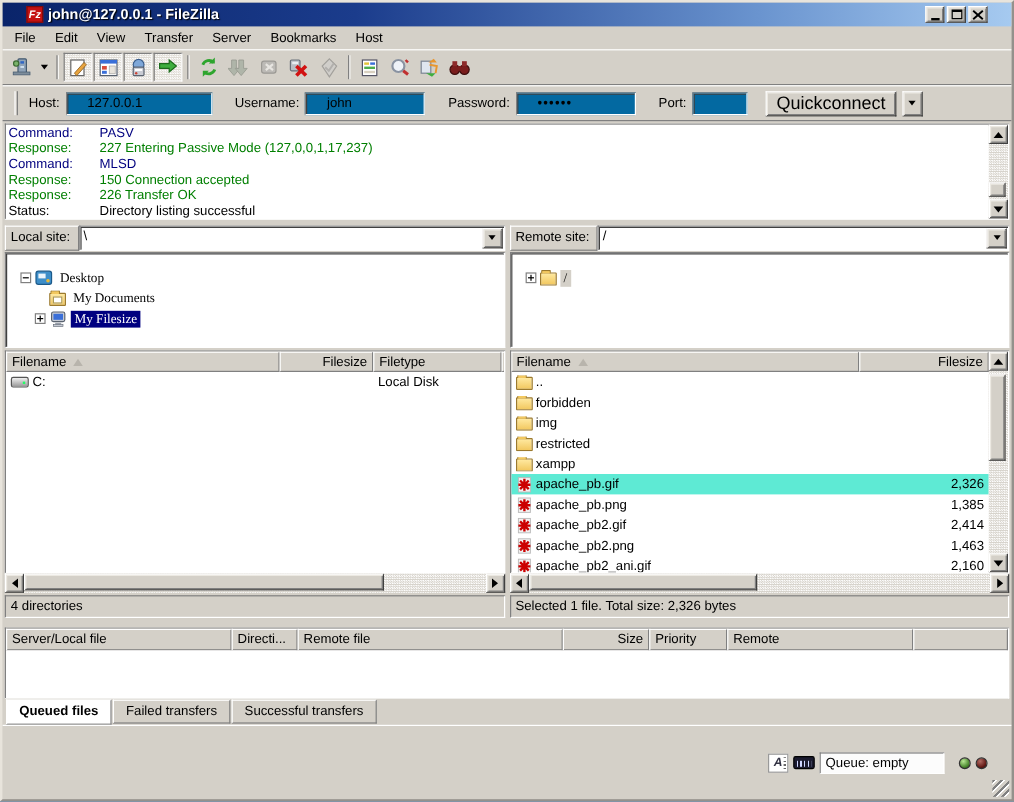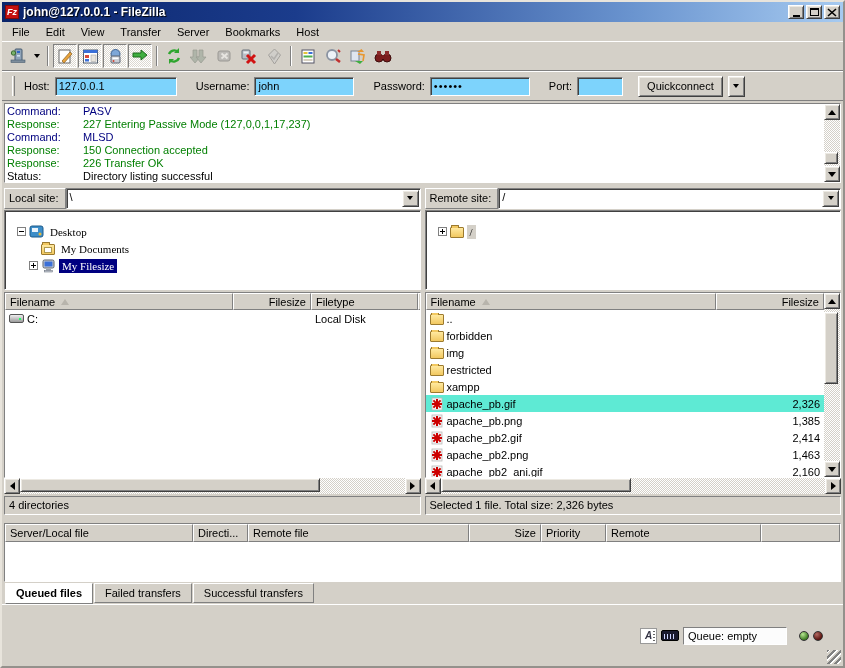--- a/index.html
+++ b/index.html
@@ -13,21 +13,21 @@
   .raised  { background:#d4d0c8; border:1px solid; border-color:#ffffff #404040 #404040 #ffffff;
              box-shadow: inset 1px 1px 0 #ece9e2, inset -1px -1px 0 #808080; }
   .sunken  { background:#fff; border:1px solid; border-color:#808080 #ffffff #ffffff #808080;
              box-shadow: inset 1px 1px 0 #404040; }
   .sunken-flat { background:#d4d0c8; border:1px solid; border-color:#808080 #ffffff #ffffff #808080; }
   .dither { background-image: conic-gradient(#ffffff 90deg,#d4d0c8 0 180deg,#ffffff 0 270deg,#d4d0c8 0);
             background-size:2px 2px; }
 
   
   .titlebar { height:20px; background:linear-gradient(90deg,#0a246a 0%,#1b3c8c 35%,#6a94cf 75%,#a6caf0 100%);
-              display:flex; align-items:center; padding:0 3px; gap:4px; flex:0 0 auto; }
+              display:flex; align-items:center; padding:0 20px; gap:4px; flex:0 0 auto; }
   .app-logo { width:14px; height:14px; background:#c41111; border:1px solid #7d0a0a; color:#fff;
               font-weight:bold; font-style:italic; font-size:9px; display:flex; align-items:center;
               justify-content:center; }
   .title-text { color:#fff; font-weight:bold; font-size:12px; flex:1;
                 text-shadow:1px 1px 1px #000; white-space:nowrap; overflow:hidden; }
   .winbtns { display:flex; gap:2px; }
   .winbtn { width:16px; height:14px; display:flex; align-items:center; justify-content:center; }
   .glyph-min { width:7px; height:2px; background:#000; margin-top:7px; }
   .glyph-max { width:9px; height:8px; border:1px solid #000; border-top:2px solid #000; }
 
@@ -46,24 +46,24 @@
                     background-size:2px 2px; }
   .tb-btn.disabled svg { filter: grayscale(85%) opacity(0.45); }
   .tb-drop { width:12px; height:24px; display:flex; align-items:center; justify-content:center; }
   .tri-down-sm { width:0; height:0; border-left:3px solid transparent; border-right:3px solid transparent;
                  border-top:4px solid #000; }
 
   
   .qcbar { height:30px; border-top:1px solid #fff; border-bottom:1px solid #808080;
            display:flex; align-items:center; gap:5px; padding:0 6px 0 10px; flex:0 0 auto; }
   .qc-grip { width:3px; height:20px; border-left:1px solid #fff; border-right:1px solid #808080; margin-right:4px; }
-  .txt-input { height:19px; padding:1px 3px; font-family:"Liberation Sans",sans-serif; font-size:11px;
-               background:#7dd3fc; border:1px solid; border-color:#808080 #ffffff #ffffff #808080;
+  .txt-input { height:19px; padding:1px 17px; font-family:"Liberation Sans",sans-serif; font-size:11px;
+               background:#0369a1; border:1px solid; border-color:#808080 #ffffff #ffffff #808080;
                box-shadow: inset 1px 1px 0 #404040; outline:none; }
-  .qc-btn { height:21px; padding:1px 8px; font-size:11px; font-family:"Liberation Sans",sans-serif; }
+  .qc-btn { height:21px; padding:1px 8px; font-size:15px; font-family:"Liberation Sans",sans-serif; }
   .qc-drop { width:17px; height:21px; display:flex; align-items:center; justify-content:center; }
 
   
   .logwrap { height:84px; padding:2px; flex:0 0 auto; display:flex; }
   .logbox { flex:1; display:flex; }
   .logtext { flex:1; background:#fff; padding:1px 2px; overflow:hidden; }
   .log-line { display:flex; line-height:13px; white-space:nowrap; }
   .log-label { width:76px; flex:0 0 auto; }
   .log-line.command { color:#00007f; }
   .log-line.response { color:#007f00; }

